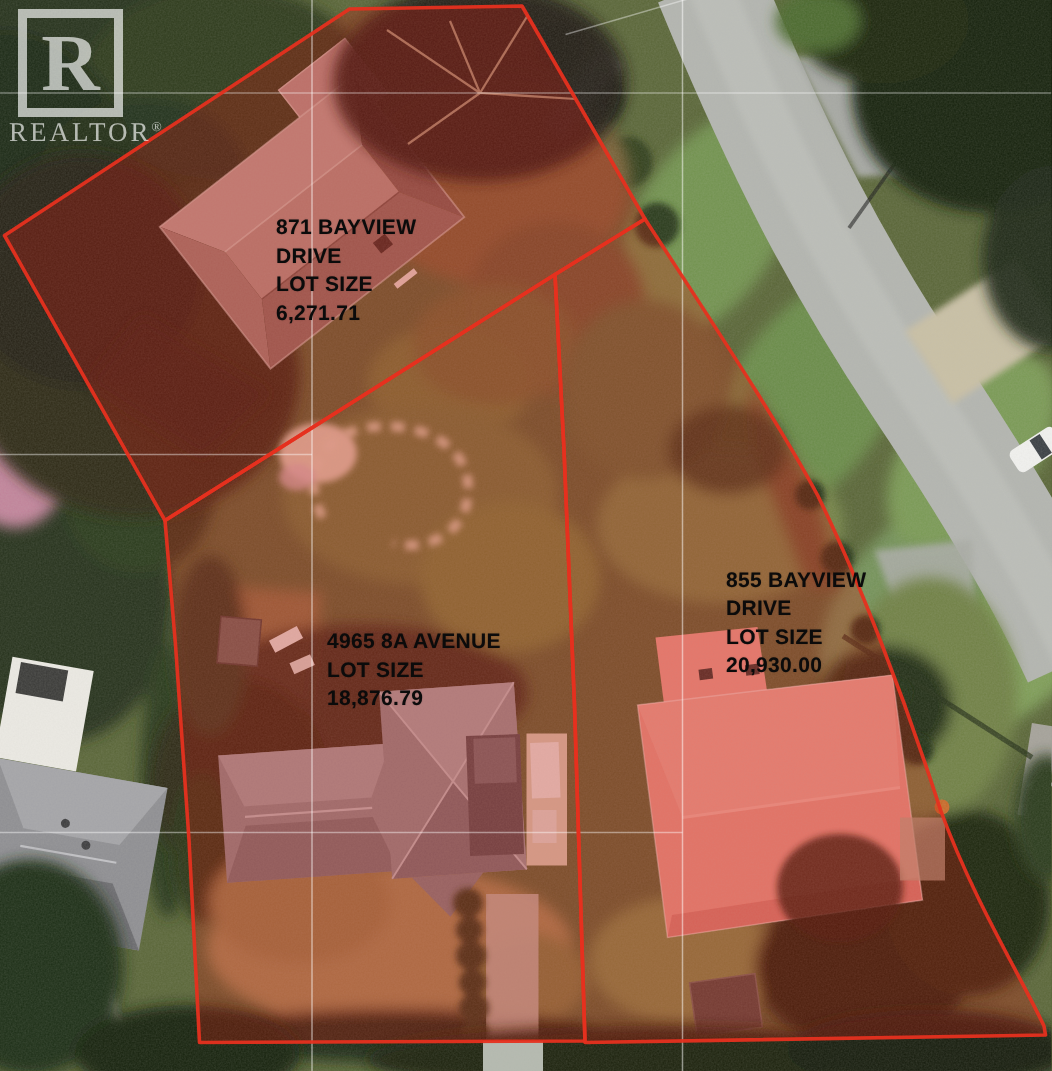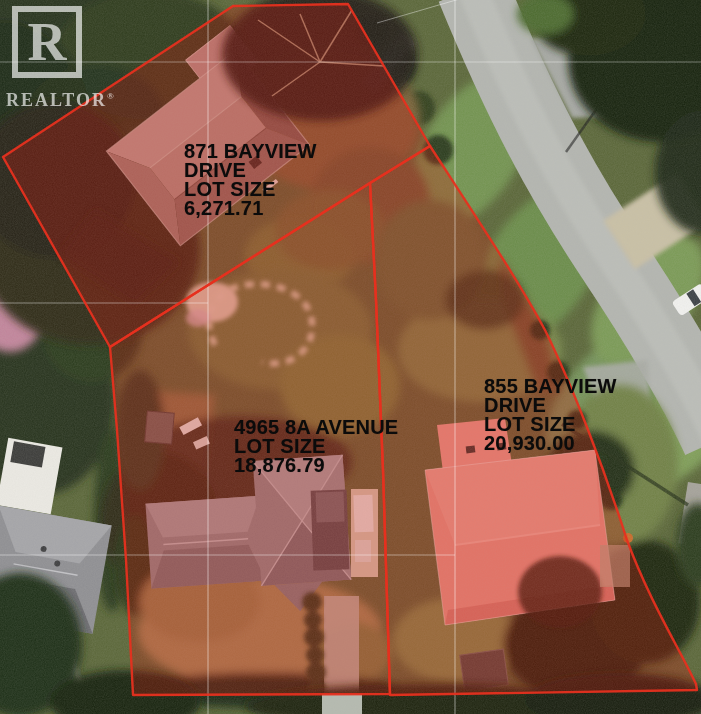--- a/index.html
+++ b/index.html
@@ -7,29 +7,29 @@
          font-family:"Liberation Sans",sans-serif;background:#56633a;}
   #scene{position:absolute;left:0;top:0;}
 
   
   .parcel-fill{fill:var(--parcel-fill,rgba(205,25,15,.30));}
   .parcel-stroke{fill:none;stroke:var(--parcel-boundary,#e6301f);stroke-width:2.4;
                  stroke-linejoin:round;stroke-linecap:round;opacity:.95;}
   .survey{stroke:var(--survey-line,rgba(255,255,255,.5));stroke-width:1;fill:none;}
 
   .parcel-label{position:absolute;color:var(--label-text,#0b0b0b);
-    font-weight:bold;font-size:20px;line-height:19px;letter-spacing:.2px;
+    font-weight:bold;font-size:14px;line-height:19px;letter-spacing:.2px;
     white-space:nowrap;text-shadow:0 0 1px rgba(0,0,0,.25);}
   .parcel-label span{display:block;}
 
   .watermark{position:absolute;left:6px;top:6px;opacity:.8;color:var(--watermark,#fff);}
   .wm-box{width:58px;height:60px;border:6px solid currentColor;margin-left:6px;
     display:flex;align-items:center;justify-content:center;
     font-family:"Liberation Serif",serif;font-weight:bold;font-size:54px;line-height:1;}
-  .wm-word{margin-top:12px;font-family:"Liberation Serif",serif;font-weight:bold;
+  .wm-word{margin-top:0;font-family:"Liberation Serif",serif;font-weight:normal;
     font-size:18px;letter-spacing:2px;}
   .wm-word sup{font-size:9px;letter-spacing:0;}
 </style>
 </head>
 <body>
 
 <div id="stage">
 
 <svg id="scene" width="701" height="714" viewBox="0 0 701 714">
   <defs>
@@ -300,21 +300,21 @@
   </g>
 </svg>
 
 <div class="parcel-label" style="left:184px;top:142px">
   <span>871 BAYVIEW</span>
   <span>DRIVE</span>
   <span>LOT SIZE</span>
   <span>6,271.71</span>
 </div>
 
-<div class="parcel-label" style="left:234px;top:418px">
+<div class="parcel-label" style="left:218px;top:418px">
   <span>4965 8A AVENUE</span>
   <span>LOT SIZE</span>
   <span>18,876.79</span>
 </div>
 
 <div class="parcel-label" style="left:484px;top:377px">
   <span>855 BAYVIEW</span>
   <span>DRIVE</span>
   <span>LOT SIZE</span>
   <span>20,930.00</span>

